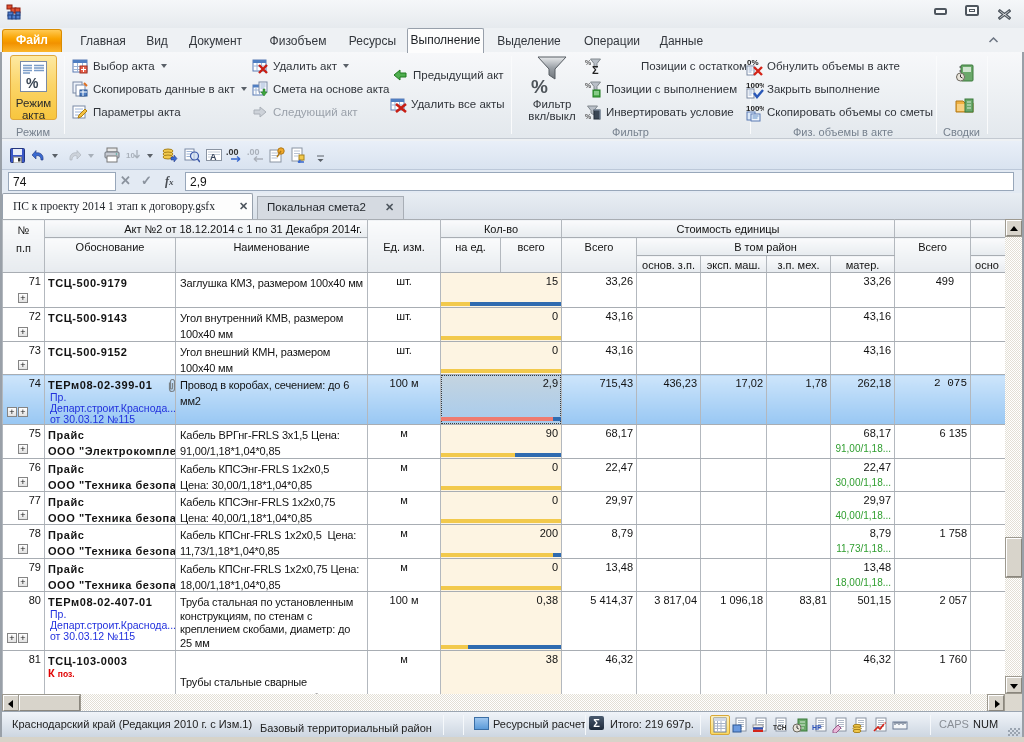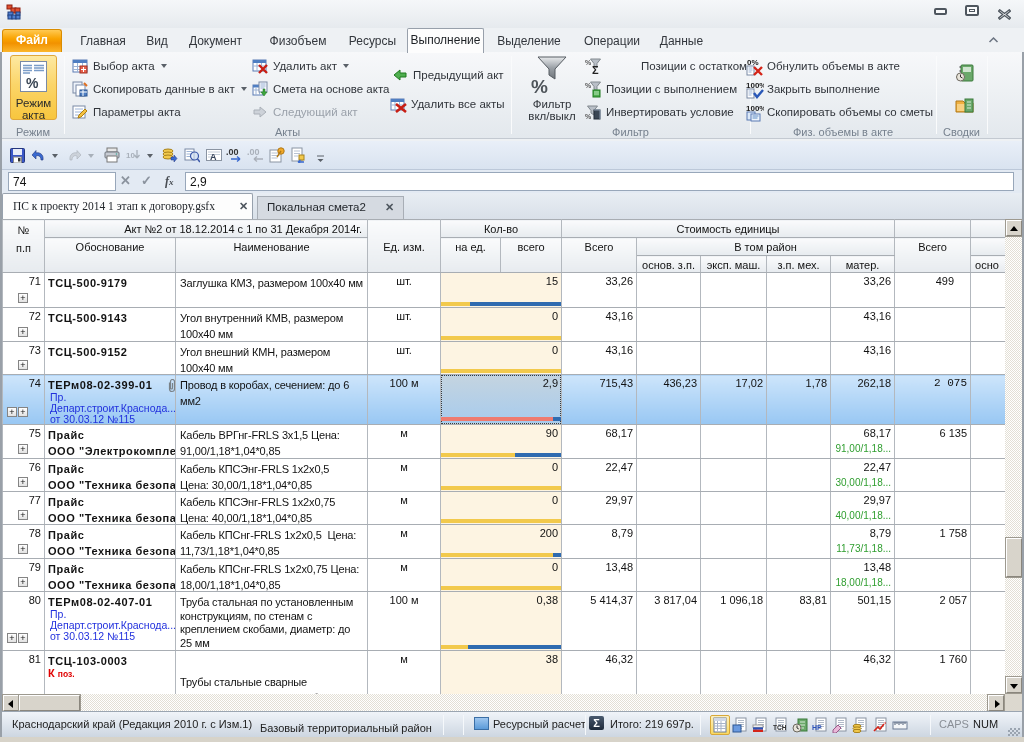--- a/index.html
+++ b/index.html
@@ -91,21 +91,20 @@
     <div class="abs rsep" style="left:987px;"></div>
     <div id="btn-rezh" class="abs">
       <div style="position:absolute;left:9px;top:5px;"><svg style="" width="27" height="31" viewBox="0 0 27 31">
             <rect x="0.5" y="0.5" width="26" height="30" fill="#fff" stroke="#7a8aa5"></rect>
             <path d="M3 4.5h9M3 7h9M3 9.5h9M3 12h7M14 4.5h10M14 7h10M14 9.5h10" stroke="#7a9cc8" stroke-width="1.4"></path>
             <text x="6" y="27" font-size="14" font-weight="bold" fill="#3a4654">%</text>
           </svg></div>
       <div class="cap">Режим<br>акта</div>
     </div>
     <div class="abs glabel" style="left:2px;width:62px;">Режим</div>
-    <div class="abs glabel" style="left:64px;width:447px;">Акты</div>
     <div class="abs glabel" style="left:511px;width:239px;">Фильтр</div>
     <div class="abs glabel" style="left:750px;width:186px;">Физ. объемы в акте</div>
     <div class="abs glabel" style="left:936px;width:51px;">Сводки</div>
     <div class="ritem" style="left:72px;top:6px;"><svg style="" width="16" height="16" viewBox="0 0 16 16">
           <rect x="1" y="2" width="14" height="12" fill="#fff" stroke="#5a7bb4"></rect>
           <rect x="1" y="2" width="14" height="3" fill="#4f7ec2"></rect>
           <path d="M1 8.5h14M1 11.5h14M5.5 5v9M10.5 5v9" stroke="#9db4d6" stroke-width="1"></path>
           <rect x="8" y="8" width="7" height="7" fill="#e8604c" stroke="#a03020"></rect>
           <path d="M9 11.5h5M11.5 9v5" stroke="#fff"></path>
         </svg><span class="tx" style="left:21px;">Выбор акта<span class="drop"></span></span></div>

